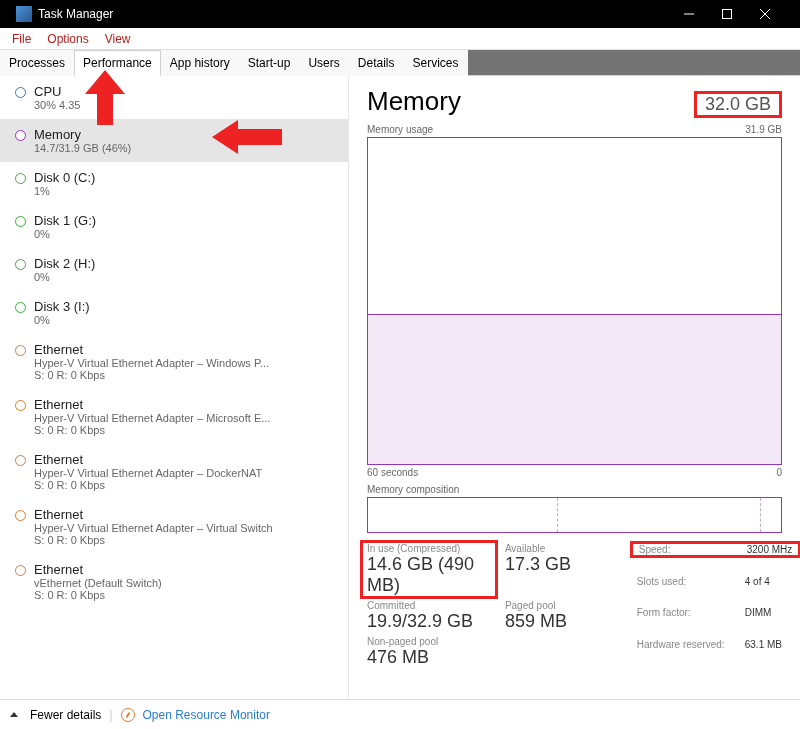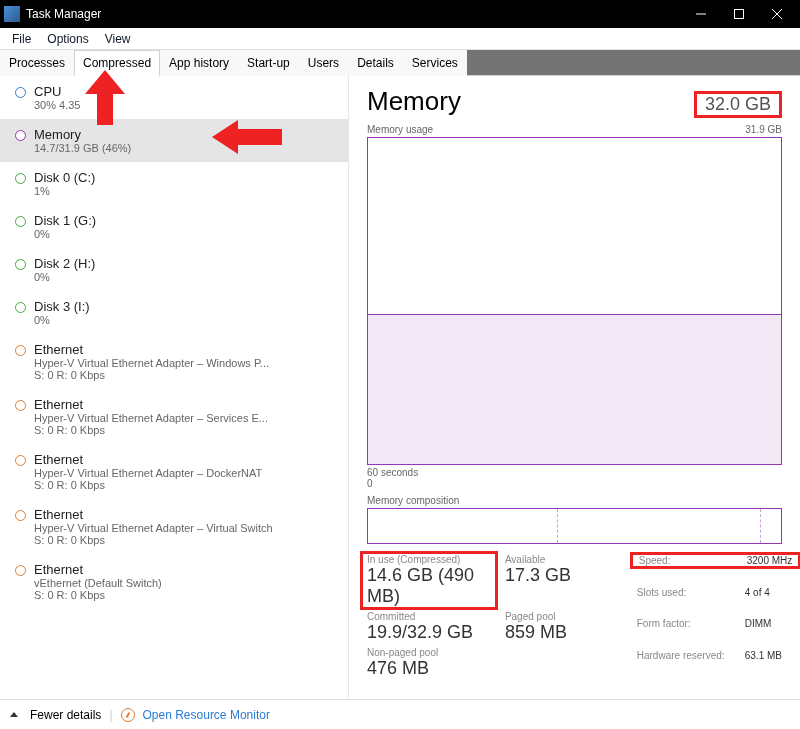--- a/index.html
+++ b/index.html
@@ -1,24 +1,24 @@
 <!DOCTYPE html>
 <html><head>
 <meta charset="utf-8">
 <style>
 * { margin: 0; padding: 0; box-sizing: border-box; font-family: "Segoe UI", Arial, sans-serif; }
 body { width: 800px; height: 729px; background: #fff; overflow: hidden; }
 
-.titlebar { height: 28px; background: #000; color: #fff; display: flex; align-items: center; padding: 0 4px; }
+.titlebar { height: 28px; background: #000; color: #fff; display: flex; align-items: center; padding: 0 16px; }
 .titlebar-icon { width: 16px; height: 16px; margin-right: 6px; background: linear-gradient(135deg,#4a90d9,#2c5b8f); }
 .titlebar-text { font-size: 12px; flex: 1; }
 .win-btn { width: 38px; height: 28px; display: flex; align-items: center; justify-content: center; color: #fff; cursor: pointer; }
 .win-btn svg { width: 10px; height: 10px; }
 
-.menubar { height: 22px; display: flex; align-items: center; padding: 0 4px; border-bottom: 1px solid #e0e0e0; font-size: 12px; color: #0f172a; }
+.menubar { height: 22px; display: flex; align-items: center; padding: 0 4px; border-bottom: 1px solid #e0e0e0; font-size: 12px; color: #b91c1c; }
 .menu-item { padding: 2px 8px; cursor: pointer; }
 
 .tabs { height: 26px; display: flex; align-items: flex-end; border-bottom: 1px solid #d0d0d0; font-size: 12px; background: #737373; }
 .tab { padding: 5px 8px; border: 1px solid transparent; cursor: pointer; position: relative; top: 1px; background: #f8f8f8; }
 .tab.active { background: #fff; border: 1px solid #d0d0d0; border-bottom: 1px solid #fff; }
 
 .main { display: flex; height: calc(100% - 28px - 22px - 26px - 30px); }
 
 .sidebar { width: 349px; overflow-y: auto; border-right: 1px solid #e8e8e8; }
 .panel-item { padding: 8px 10px 8px 15px; cursor: pointer; }
@@ -33,21 +33,21 @@
 .panel-title { font-size: 13px; color: #222; }
 .panel-sub { font-size: 11px; color: #666; white-space: nowrap; overflow: hidden; text-overflow: ellipsis; }
 
 .details { flex: 1; padding: 10px 18px 0 18px; overflow: hidden; }
 .det-head { display: flex; align-items: baseline; justify-content: space-between; margin-bottom: 6px; }
 .det-title { font-size: 26px; font-weight: 400; }
 .det-total { font-size: 18px; color: #555; border: 3px solid #e22; padding: 0 8px; }
 .graph-label { font-size: 10px; color: #666; display: flex; justify-content: space-between; margin-bottom: 2px; }
 .graph { height: 328px; border: 1px solid #9535b5; position: relative; background: #fff; }
 .graph-fill { position: absolute; left: 0; right: 0; bottom: 0; height: 46%; background: #f3e9f6; border-top: 1px solid #9535b5; }
-.graph-bottom { font-size: 10px; color: #666; display: flex; justify-content: space-between; margin-top: 2px; flex-direction: column; }
+.graph-bottom { font-size: 10px; color: #666; display: flex; justify-content: space-between; margin-top: 2px; }
 
 .comp-label { font-size: 10px; color: #666; margin-top: 6px; margin-bottom: 2px; }
 .comp-bar { height: 36px; border: 1px solid #9535b5; background: #fff; display: flex; }
 .comp-seg1 { width: 46%; border-right: 1px dashed #c9a5d6; background: #fff; }
 .comp-seg2 { flex: 1; }
 .comp-last { width: 5%; border-left: 1px dashed #c9a5d6; }
 
 .stats { display: flex; gap: 8px; margin-top: 10px; font-size: 11px; color: #555; }
 .stats-left { display: grid; grid-template-columns: 1fr 1fr; gap: 4px 14px; }
 .stats-right { display: grid; grid-template-columns: 100px 1fr; gap: 2px 8px; white-space: nowrap; }
@@ -89,21 +89,21 @@
 </div>
 
 <div class="menubar">
   <div class="menu-item">File</div>
   <div class="menu-item">Options</div>
   <div class="menu-item">View</div>
 </div>
 
 <div class="tabs">
   <div class="tab">Processes</div>
-  <div class="tab active">Compressed</div>
+  <div class="tab active">Performance</div>
   <div class="tab">App history</div>
   <div class="tab">Start-up</div>
   <div class="tab">Users</div>
   <div class="tab">Details</div>
   <div class="tab">Services</div>
 </div>
 
 <div class="main">
   <div class="sidebar" id="sidebar">
       <div class="panel-item">
@@ -168,21 +168,21 @@
             <div class="panel-sub">Hyper-V Virtual Ethernet Adapter – Windows P...</div>
             <div class="panel-sub">S: 0 R: 0 Kbps</div>
           </div>
         </div>
       </div>
       <div class="panel-item">
         <div class="panel-row">
           <div class="panel-dot orange"></div>
           <div class="panel-text">
             <div class="panel-title">Ethernet</div>
-            <div class="panel-sub">Hyper-V Virtual Ethernet Adapter – Services E...</div>
+            <div class="panel-sub">Hyper-V Virtual Ethernet Adapter – Microsoft E...</div>
             <div class="panel-sub">S: 0 R: 0 Kbps</div>
           </div>
         </div>
       </div>
       <div class="panel-item">
         <div class="panel-row">
           <div class="panel-dot orange"></div>
           <div class="panel-text">
             <div class="panel-title">Ethernet</div>
             <div class="panel-sub">Hyper-V Virtual Ethernet Adapter – DockerNAT</div>

